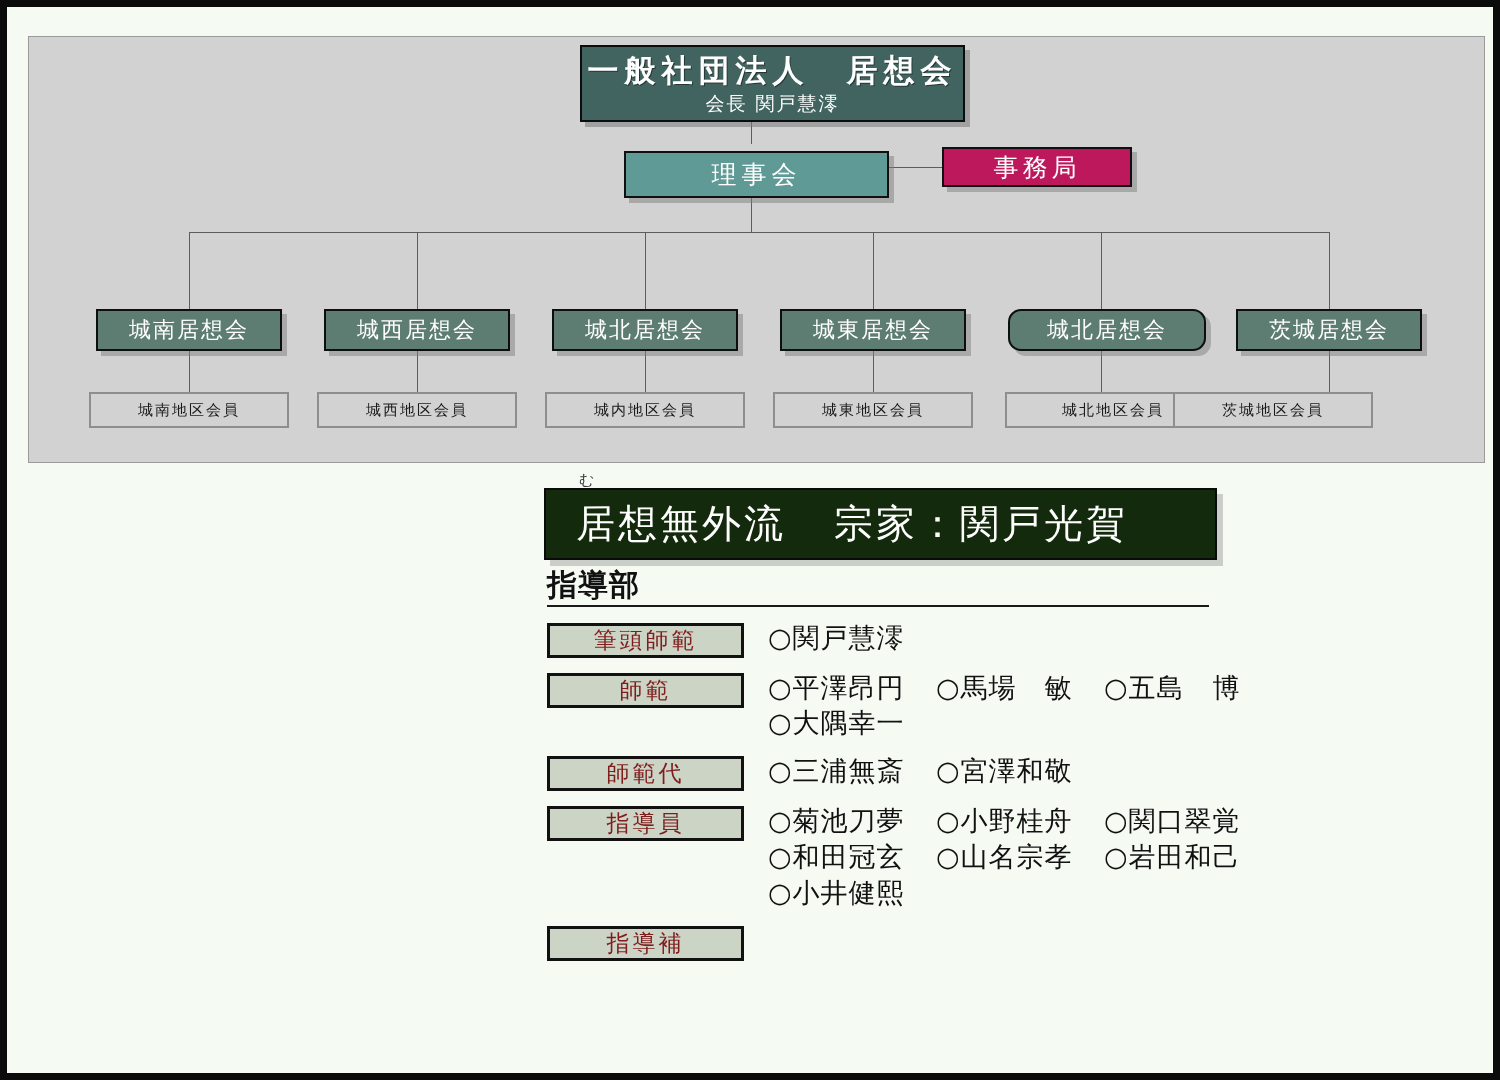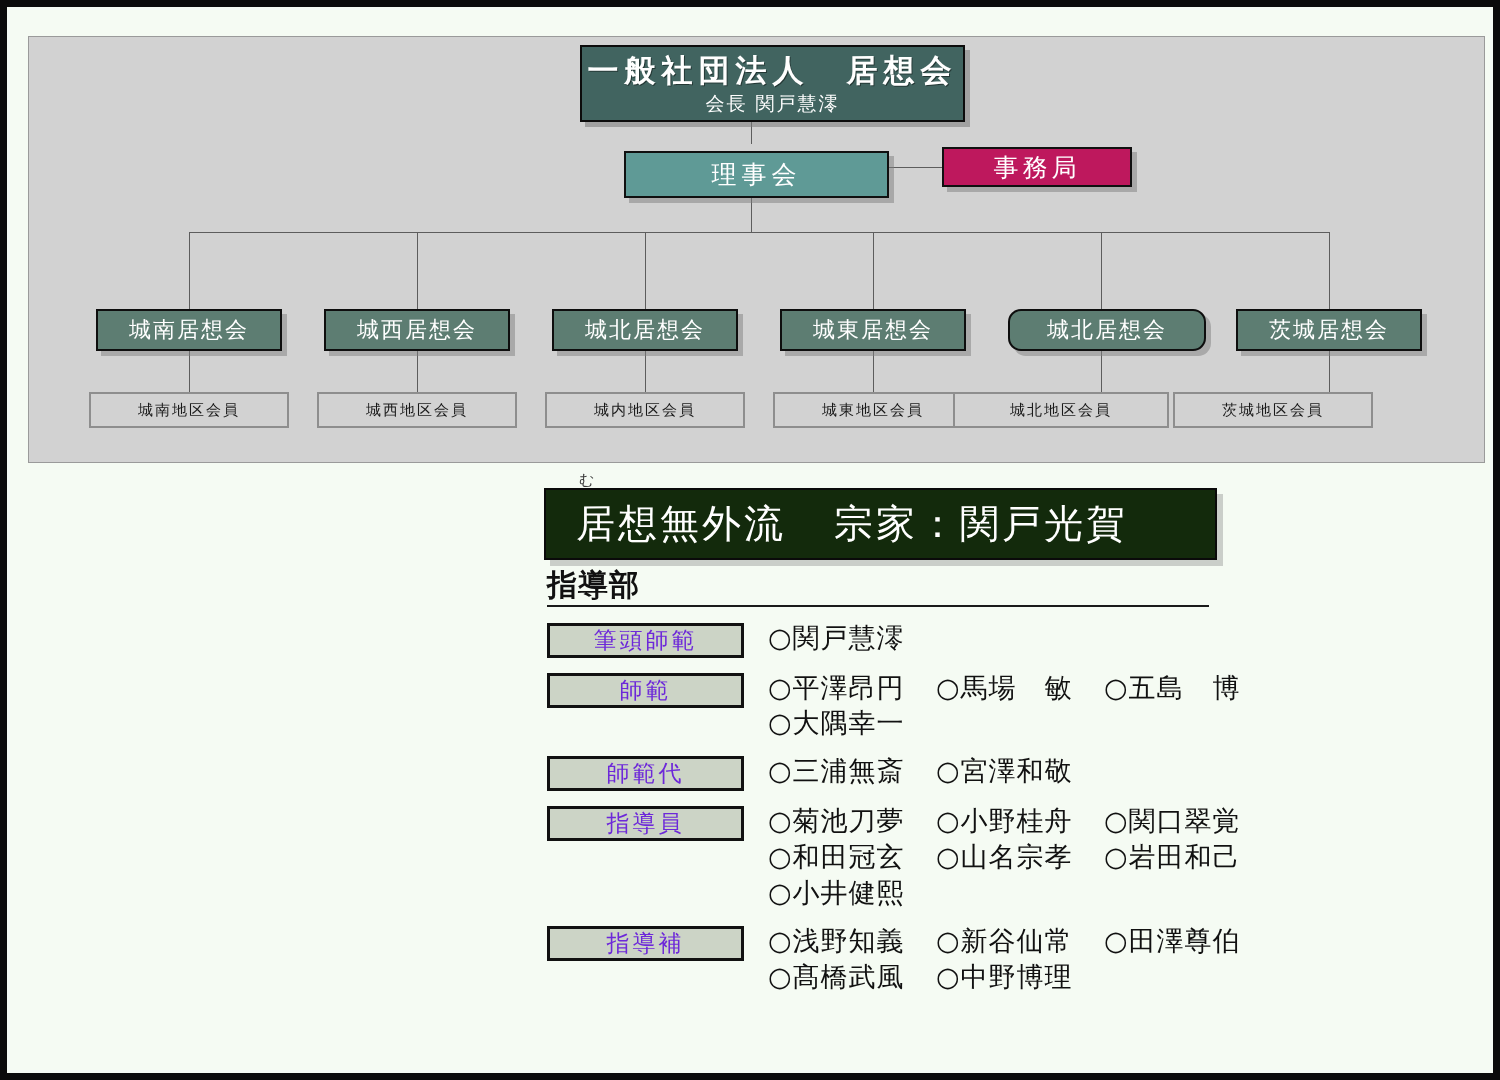--- a/index.html
+++ b/index.html
@@ -187,21 +187,21 @@
     width: 197px;
     height: 35px;
     background: #ccd4c6;
     border: 3px solid #111111;
     box-sizing: border-box;
     display: flex;
     align-items: center;
     justify-content: center;
     font-size: 23px;
     letter-spacing: 3px;
-    color: #6d28d9;
+    color: #7f1d1d;
     margin-top: 3px;
   }
   .rank-names {
     flex: 1 1 auto;
     padding-left: 24px;
     color: #111111;
   }
   .name-line {
     display: flex;
     white-space: nowrap;
@@ -252,21 +252,21 @@
     <div class="node branch" style="left:295px; width:186px;">城西居想会</div>
     <div class="node branch" style="left:523px; width:186px;">城北居想会</div>
     <div class="node branch" style="left:751px; width:186px;text-align:right;">城東居想会</div>
     <div class="node branch" style="left:979px; width:198px;border-radius:13px;">城北居想会</div>
     <div class="node branch" style="left:1207px; width:186px;">茨城居想会</div>
 
     <div class="node member" style="left:60px; width:200px;">城南地区会員</div>
     <div class="node member" style="left:288px; width:200px;">城西地区会員</div>
     <div class="node member" style="left:516px; width:200px;">城内地区会員</div>
     <div class="node member" style="left:744px; width:200px;">城東地区会員</div>
-    <div class="node member" style="left:924px; width:216px;">城北地区会員</div>
+    <div class="node member" style="left:976px; width:216px;">城北地区会員</div>
     <div class="node member" style="left:1144px; width:200px;">茨城地区会員</div>
 
   </div>
 
   <div id="banner">
     <span class="ruby-wrap">
       <span class="ruby-mark">む</span>
       <span>居想無外流</span>
     </span>
     <span class="gap"></span>
@@ -324,28 +324,17 @@
           <span class="name-cell">○岩田和己</span>
         </div>
         <div class="name-line">
           <span class="name-cell">○小井健熙</span>
         </div>
       </div>
     </div>
 
     <div class="rank-row">
       <div class="rank-tag">指導補</div>
-      <div class="rank-names">
-        <div class="name-line">
-          <span class="name-cell">○浅野知義</span>
-          <span class="name-cell">○新谷仙常</span>
-          <span class="name-cell">○田澤尊伯</span>
-        </div>
-        <div class="name-line">
-          <span class="name-cell">○髙橋武風</span>
-          <span class="name-cell">○中野博理</span>
-        </div>
-      </div>
     </div>
 
   </div>
 
 </div>
 
 </body></html>

